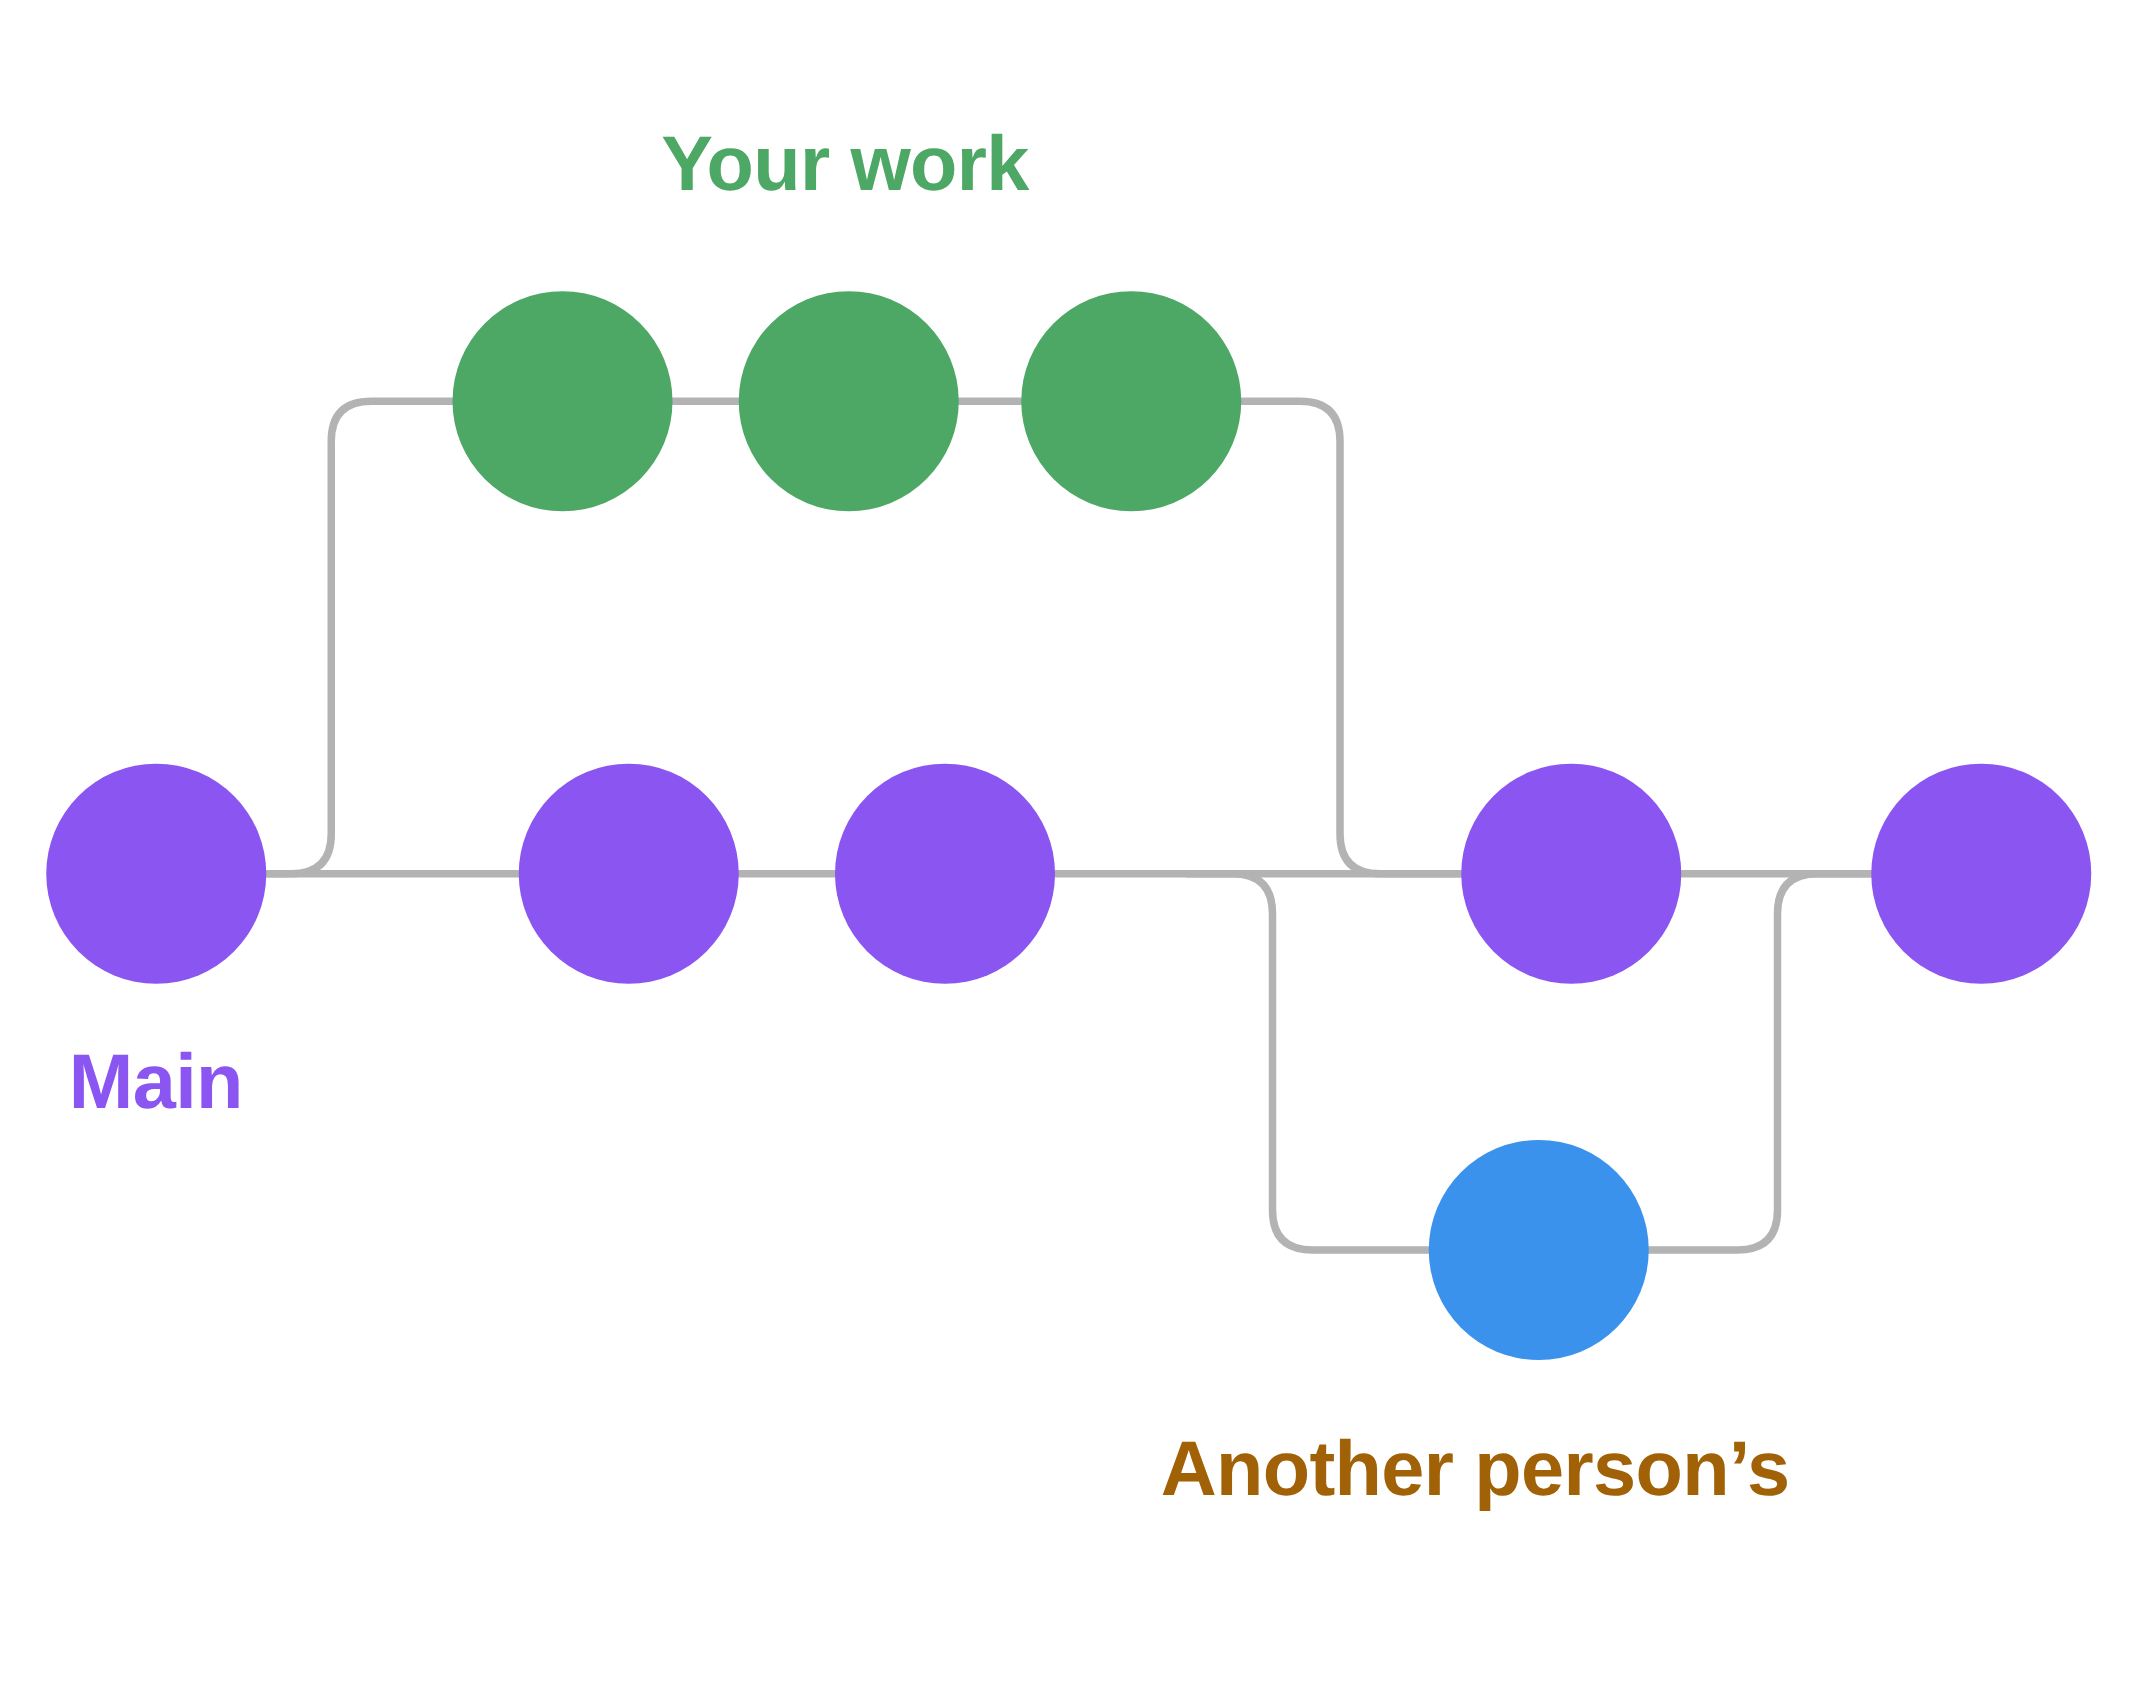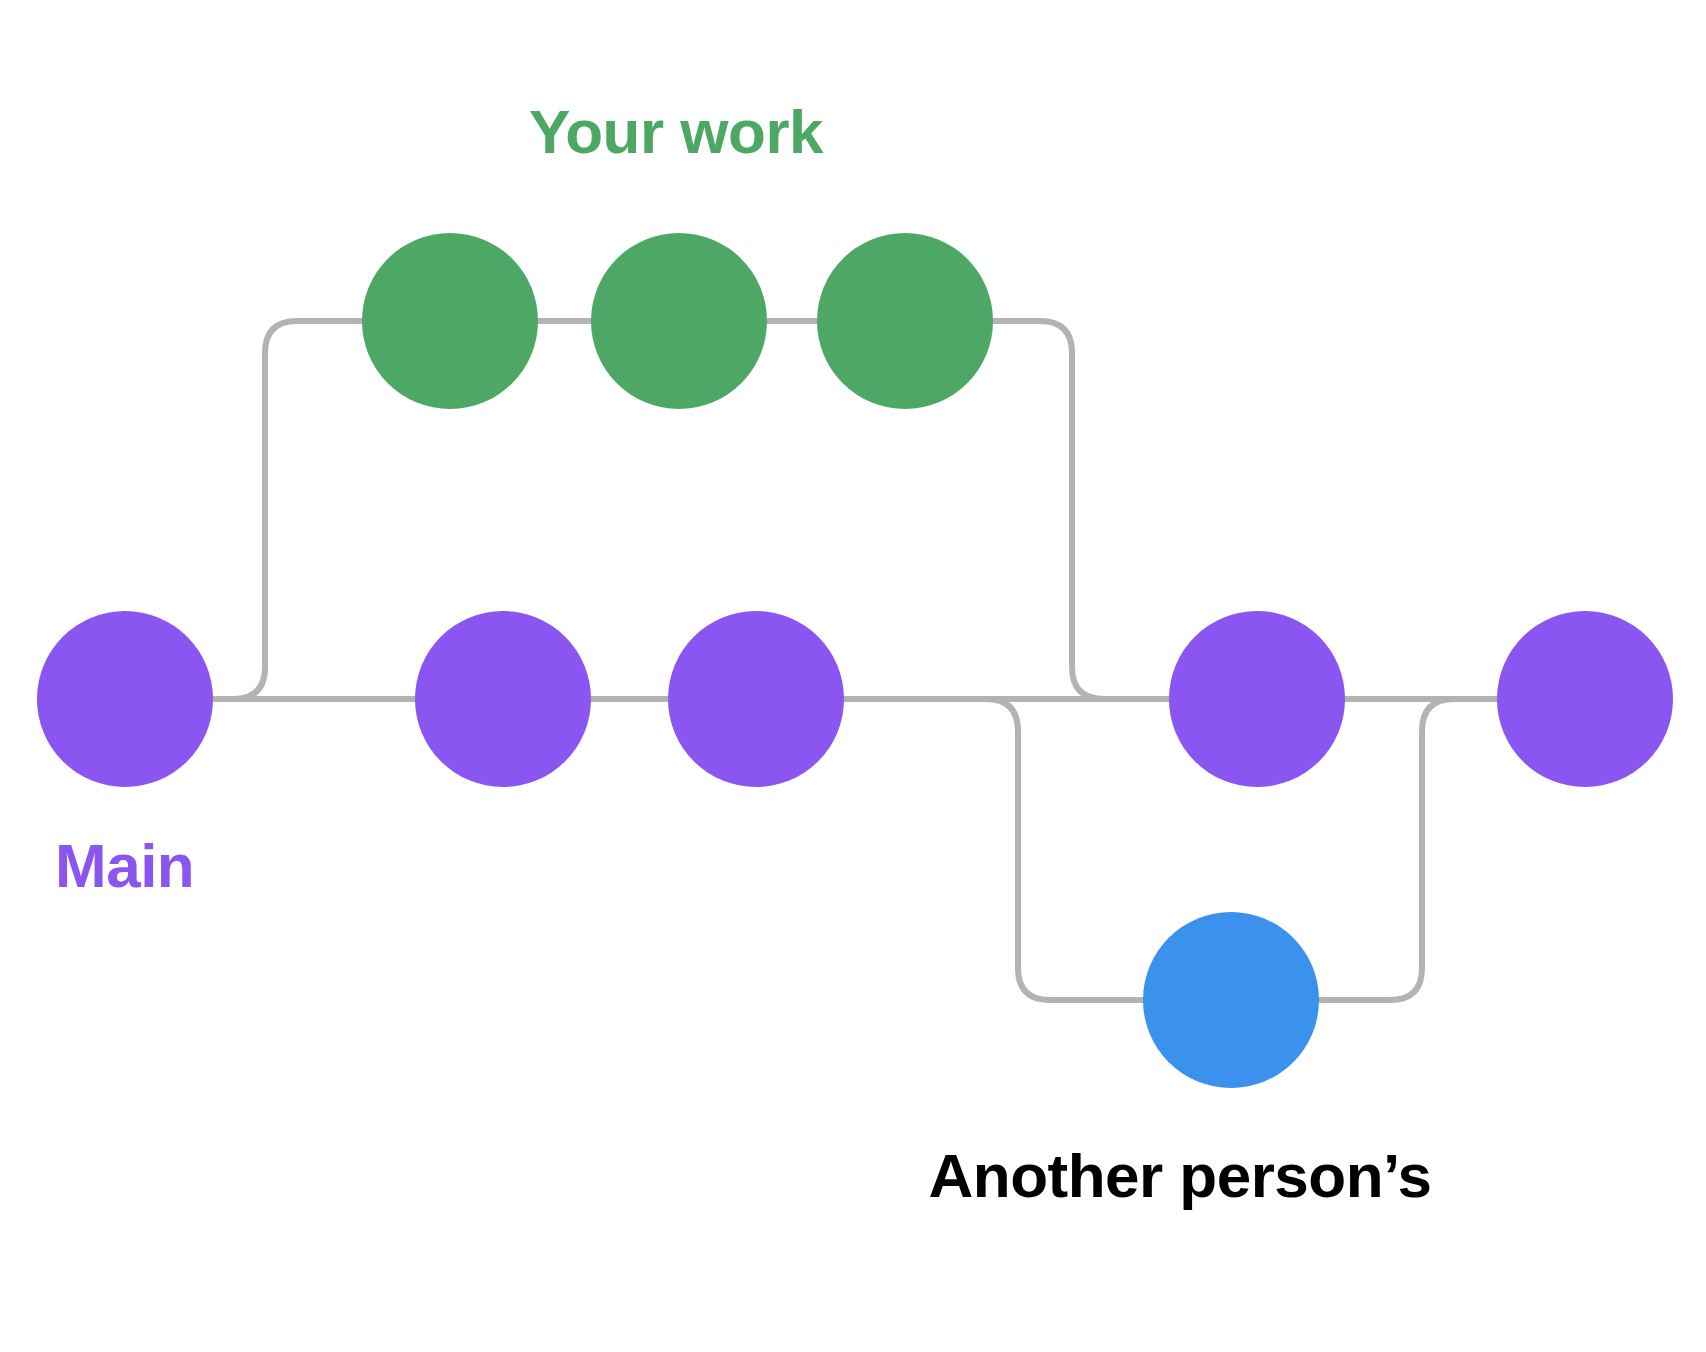--- a/index.html
+++ b/index.html
@@ -78,17 +78,17 @@
       <circle cx="1585" cy="699" r="88" fill="#8A55F0"></circle>
     </g>
 
     <circle cx="1231" cy="1000" r="88" fill="#3A92EC"></circle>
   </svg>
 
   <div class="branch-label label-main" style="color: rgb(138, 85, 240);">Main</div>
 
   <div class="branch-label label-your-work" style="color: rgb(77, 167, 101);">Your work</div>
 
-  <div class="branch-label label-another" style="color: #000000;">
+  <div class="branch-label label-another" style="color: #a16207;">
     <div>Another person’s</div>
   </div>
 
 </div>
 
 </body></html>

